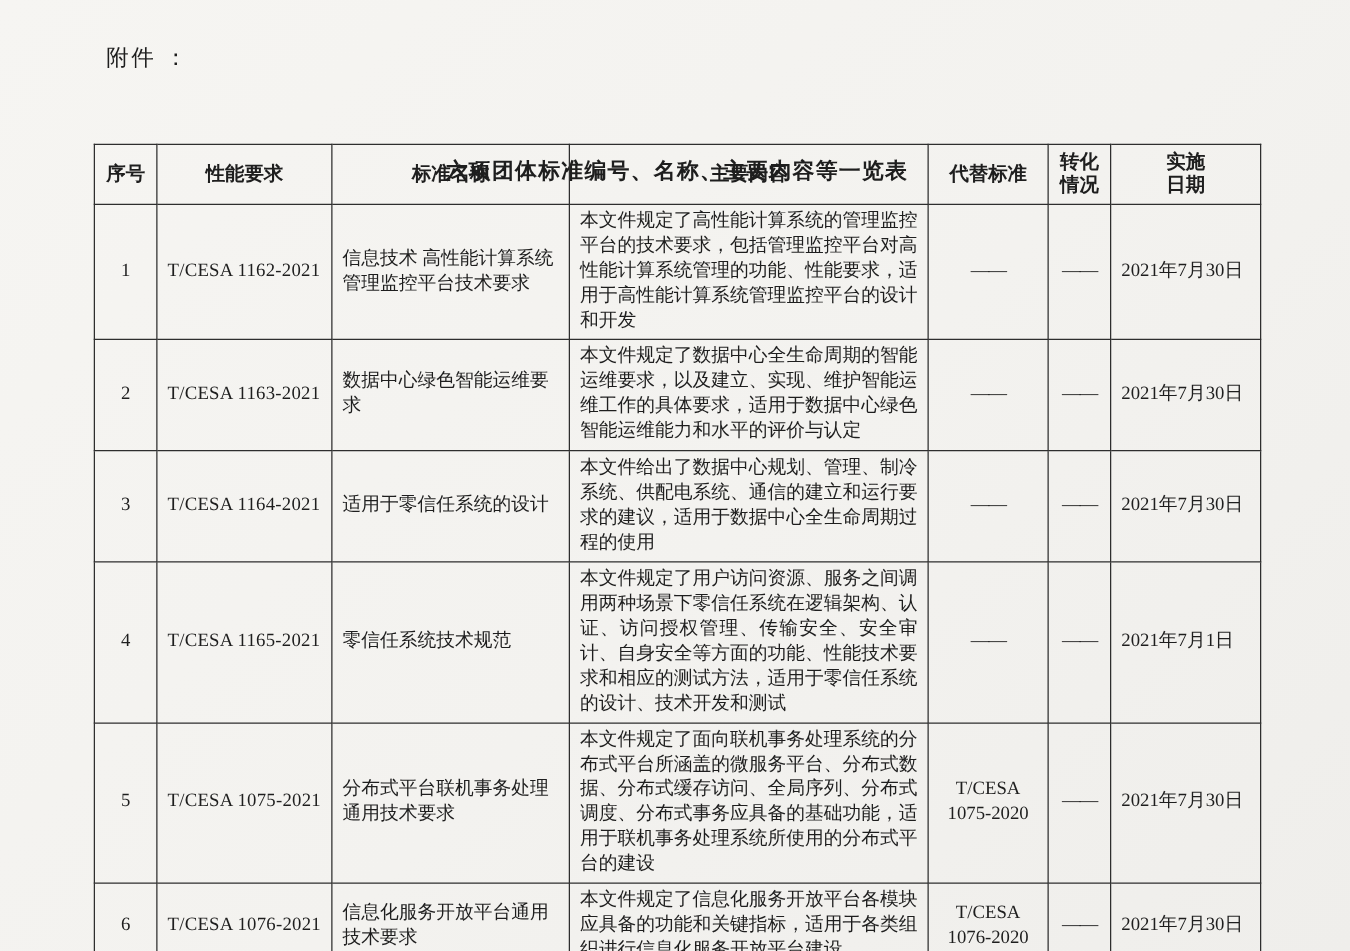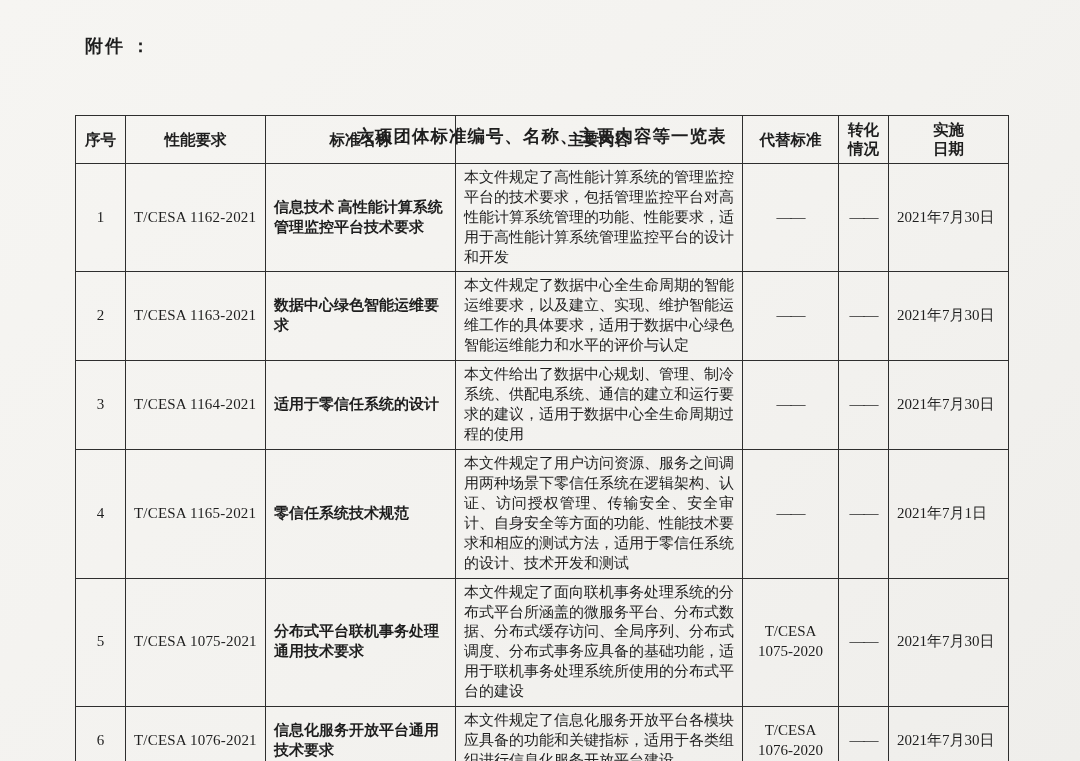--- a/index.html
+++ b/index.html
@@ -10,21 +10,21 @@
     color:#1e1e1e;
     position:relative;
     overflow:hidden;
   }
   .page{
     position:absolute;inset:0;
     background:linear-gradient(135deg,#f6f5f2 0%,#f3f2ef 55%,#efeeeb 100%);
   }
   .attachment{
     position:absolute;left:85px;top:34px;
-    font-size:18px;font-weight:bold;letter-spacing:2px;
+    font-size:18px;font-weight:normal;letter-spacing:2px;
   }
   .doc-title{
     position:absolute;left:75px;top:82px;width:933px;
     text-align:center;font-size:17.5px;font-weight:bold;letter-spacing:1px;margin-top:42px;
   }
   table.std{
     position:absolute;left:75px;top:115px;
     width:933px;
     border-collapse:collapse;
     table-layout:fixed;
@@ -39,21 +39,21 @@
   }
   table.std th{
     font-weight:bold;
     text-align:center;
     font-size:15.5px;
     white-space:pre-line;
     line-height:1.25;
   }
   td.c-no{text-align:center;}
   td.c-code{text-align:left;font-size:15px;letter-spacing:0.2px;padding:4px 4px;margin-top:39px;}
-  td.c-name{text-align:left;padding:4px 10px;font-weight:bold;}
+  td.c-name{text-align:left;padding:4px 10px;}
   td.c-content{text-align:left;padding:4px 9px;font-size:14.6px;line-height:1.36;text-align:justify;font-family:Liberation Serif, serif;}
   td.c-replaced{text-align:center;padding:4px 4px;}
   td.c-transform{text-align:center;padding:4px 2px;letter-spacing:-1px;}
   td.c-date{text-align:left;white-space:nowrap;padding:4px 2px;font-size:14.6px;}
   .dash{letter-spacing:-1px;}
 </style>
 </head>
 <body>
 
 <div class="page">

